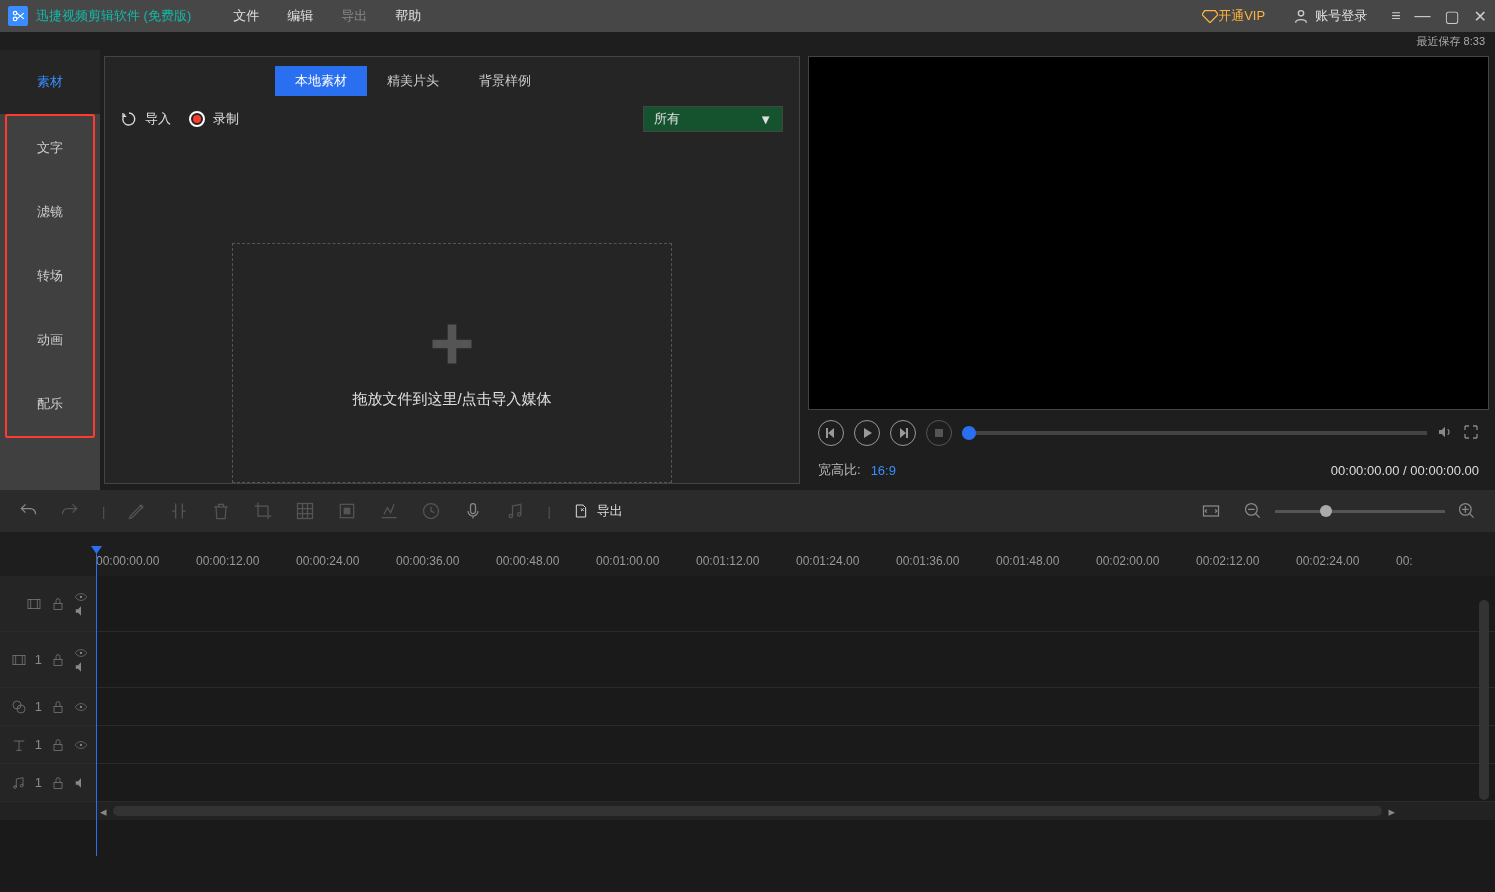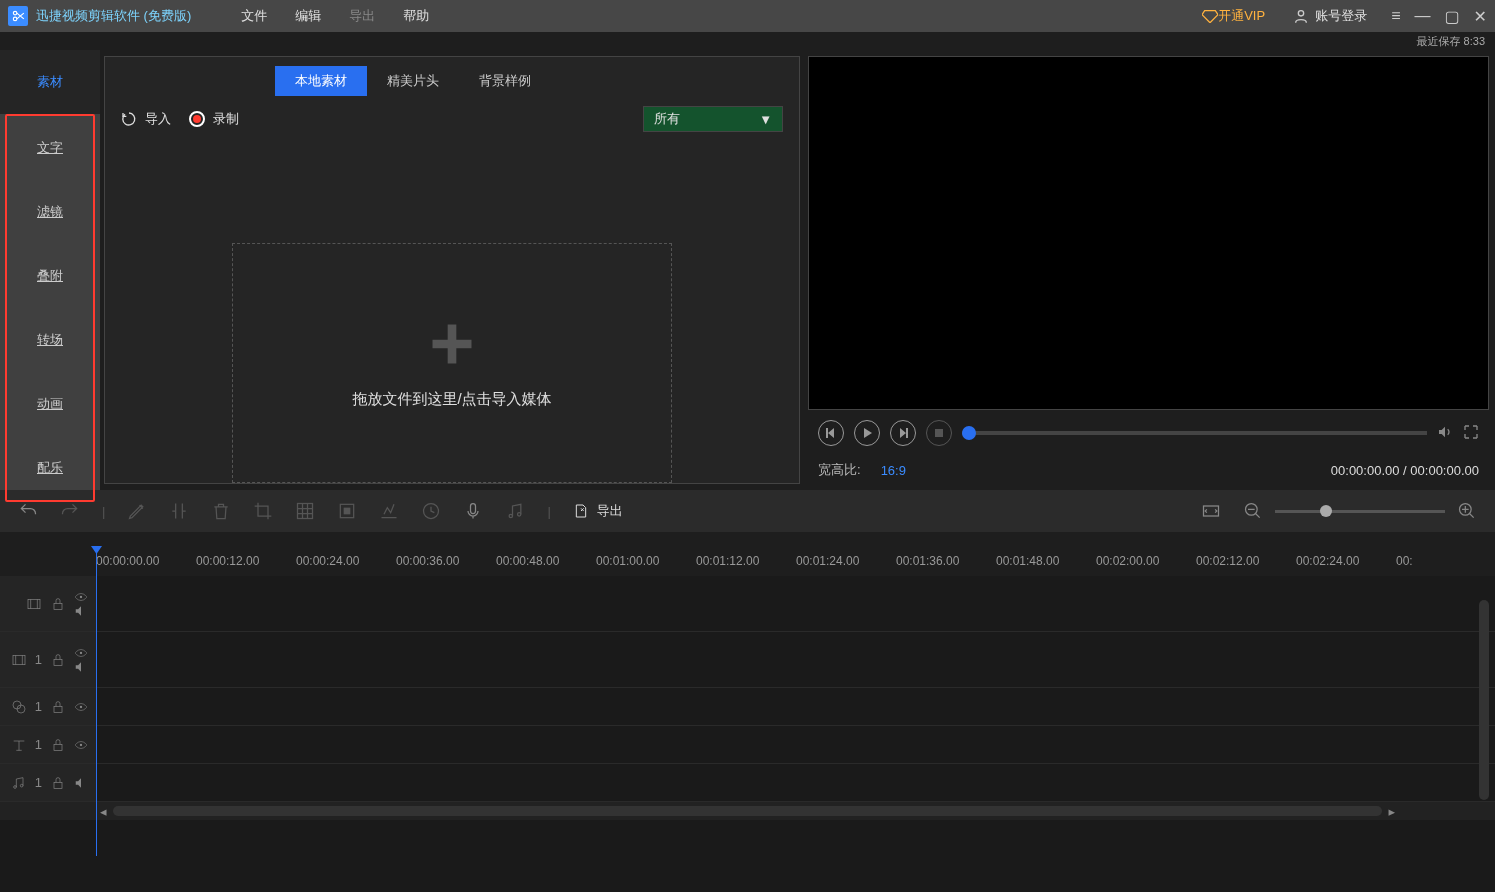--- a/index.html
+++ b/index.html
@@ -23,21 +23,21 @@
   width: 20px;
   height: 20px;
   background: #3b8cff;
   display: flex;
   align-items: center;
   justify-content: center;
   border-radius: 2px;
   margin-right: 8px;
 }
 .logo svg { width: 14px; height: 14px; }
-.app-title { color: #7dd3fc; margin-right: 36px; }
+.app-title { color: #14b8a6; margin-right: 28px; }
 .menu-item { color: #e0e0e0; padding: 0 14px; cursor: pointer; }
 .menu-item.disabled { color: #888; }
 .title-spacer { flex: 1; }
 .vip-btn {
   display: flex; align-items: center; 
   color: #ffb23f; padding: 0 14px; cursor: pointer;
 }
 .vip-icon { width: 16px; height: 14px; }
 .login-btn {
   display: flex; align-items: center; gap: 6px;
@@ -77,21 +77,21 @@
 }
 .sidebar-item.active {
   color: #3b8cff;
   background: #252525;
 }
 .sidebar-group {
   border: 2px solid #ff3b30;
   border-radius: 2px;
   margin: 0 5px;
 }
-.sidebar-group .sidebar-item { height: 64px; text-decoration: underline; }
+.sidebar-group .sidebar-item { height: 64px; }
 
 .media-panel {
   width: 696px;
   border: 1px solid #444;
   background: #252525;
   margin: 6px 4px;
   display: flex;
   flex-direction: column;
 }
 .tabs-row {
@@ -198,21 +198,21 @@
   border-radius: 50%;
 }
 .vol-icon, .fs-icon { color: #888; cursor: pointer; }
 .info-row {
   height: 28px;
   display: flex;
   align-items: center;
   padding: 0 10px;
 }
 .aspect-label { color: #bbb; }
-.aspect-value { color: #3b8cff; margin-left: 20px; }
+.aspect-value { color: #3b8cff; margin-left: 10px; }
 .info-spacer { flex: 1; }
 .time-display { color: #ddd; }
 
 .toolbar {
   height: 42px;
   background: #2b2b2b;
   display: flex;
   align-items: center;
   padding: 0 18px;
   gap: 22px;
@@ -356,23 +356,20 @@
   <div class="sidebar">
     <div class="sidebar-item active">
       <span>素材</span>
     </div>
     <div class="sidebar-group">
       <div class="sidebar-item">
           <span>文字</span>
         </div>
       <div class="sidebar-item">
           <span>滤镜</span>
-        </div>
-      <div class="sidebar-item">
-          <span>叠附</span>
         </div>
       <div class="sidebar-item">
           <span>转场</span>
         </div>
       <div class="sidebar-item">
           <span>动画</span>
         </div>
       <div class="sidebar-item">
           <span>配乐</span>
         </div>

